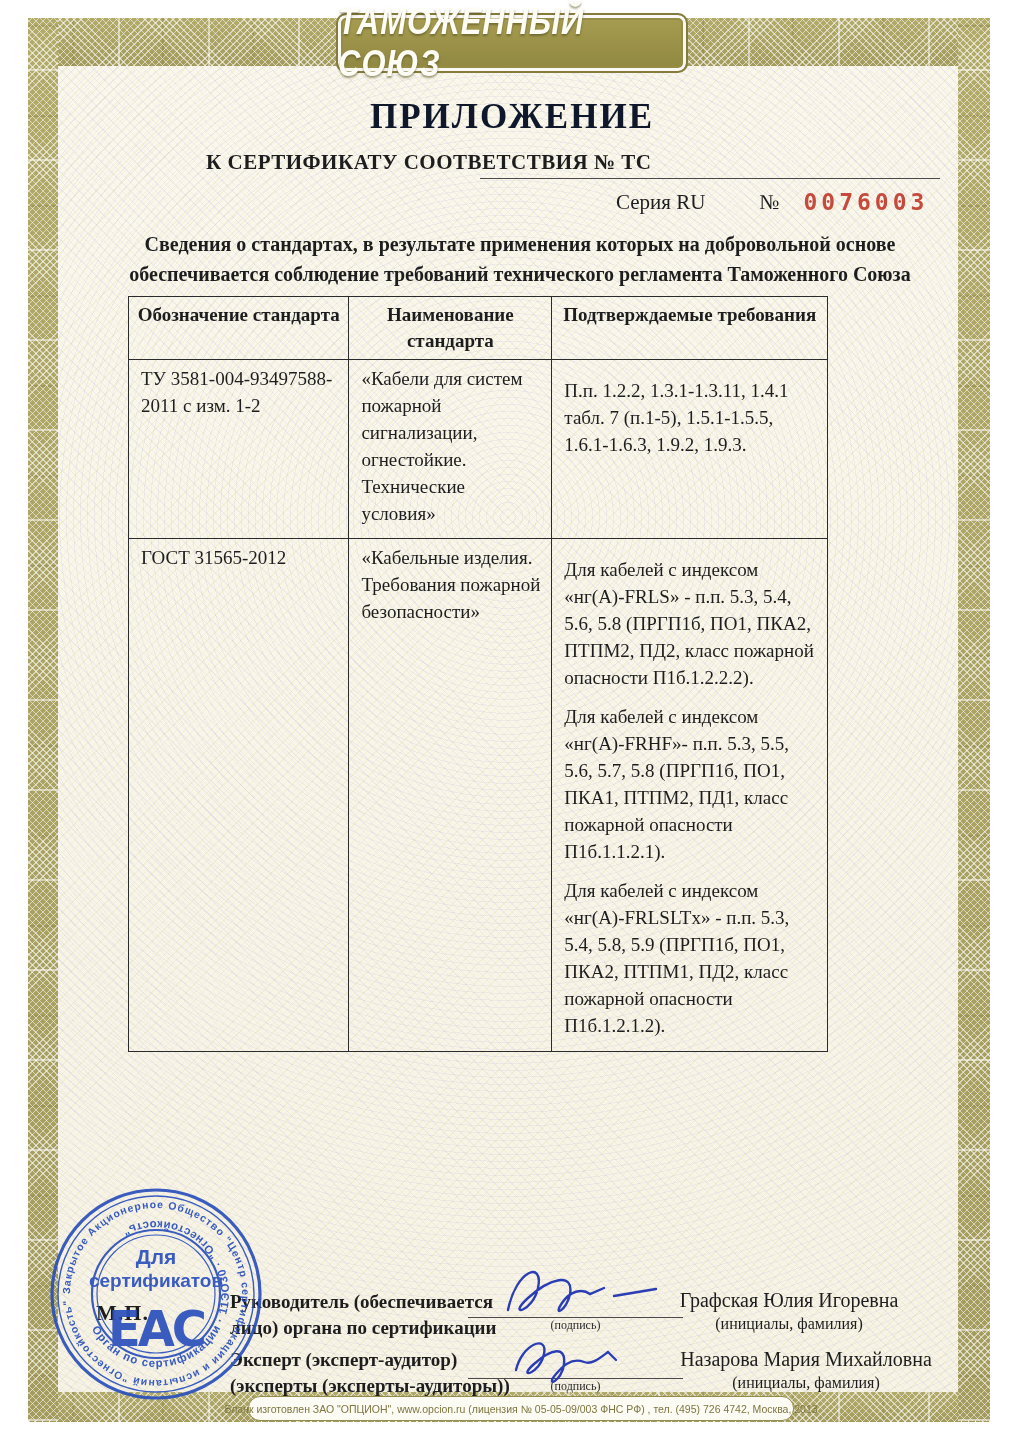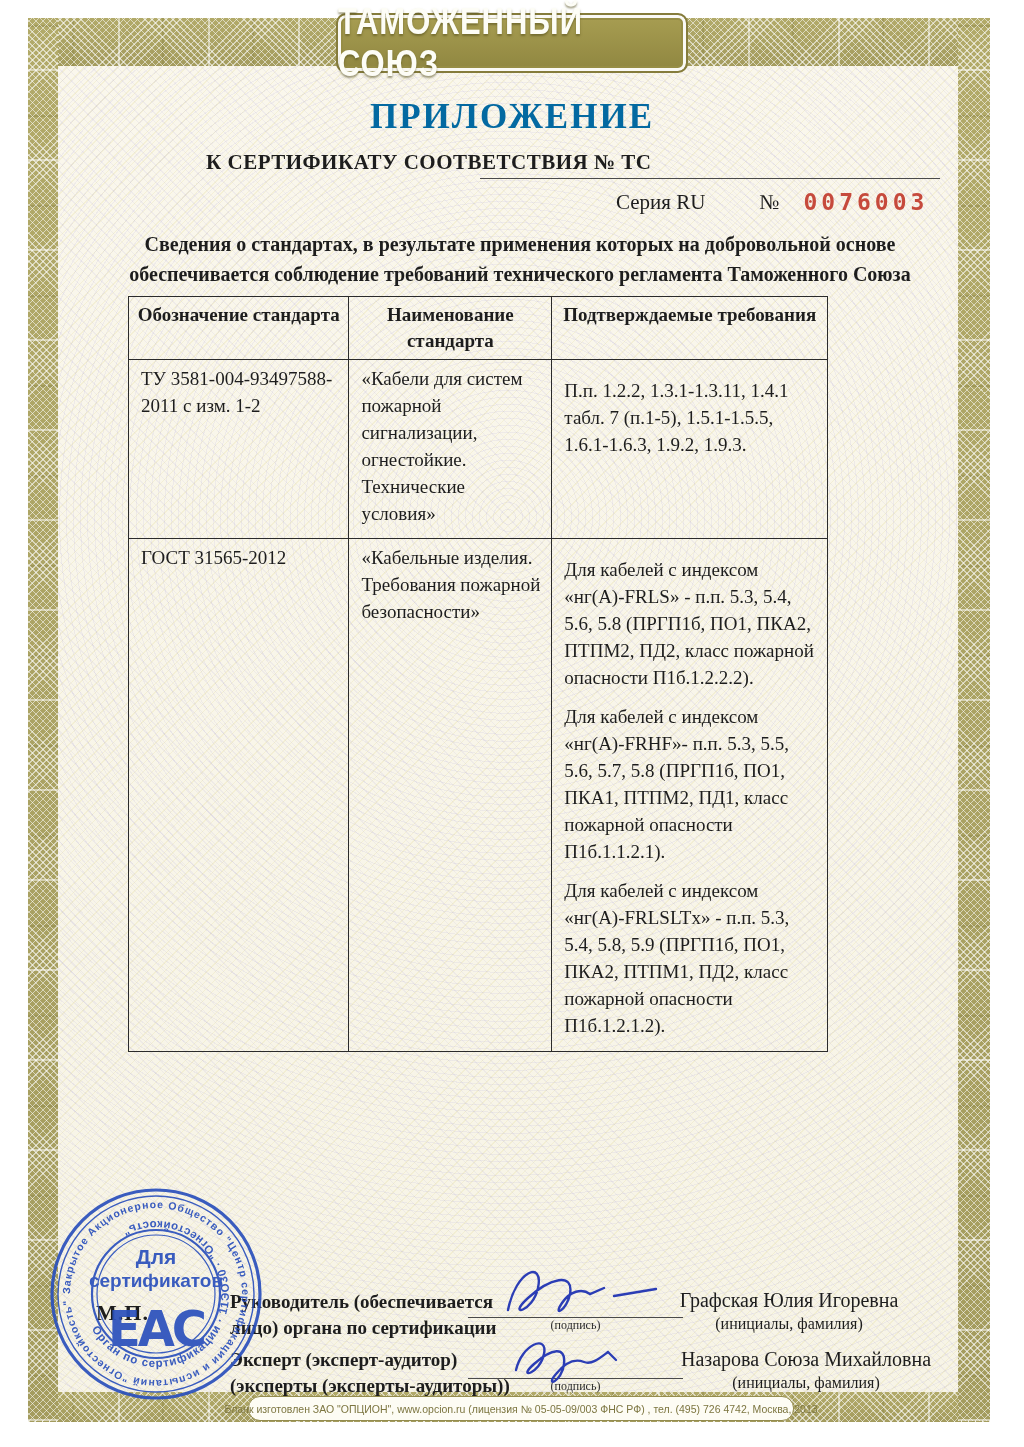--- a/index.html
+++ b/index.html
@@ -36,29 +36,29 @@
       repeating-linear-gradient(-45deg, rgba(225,215,140,.22) 0 1px, rgba(0,0,0,0) 1px 6px),
       linear-gradient(#faf7ec,#f7f4e6);
   }
   
   .badge{
     position:absolute; left:50%; top:13px; transform:translateX(-50%); z-index:5;
     width:348px; height:56px; border-radius:10px;
     background:linear-gradient(#a89e52,#8f8640);
     border:2px solid #857c3c;
     box-shadow: inset 0 0 0 3px rgba(255,255,255,.95), inset 0 0 0 5px #968d45;
-    display:flex; align-items:center; justify-content:flex-start;
+    display:flex; align-items:center; justify-content:flex-start;font-style:italic;
   }
   .badge span{
     font-family:"Liberation Sans","DejaVu Sans",sans-serif; font-weight:bold;
     font-size:31px; color:#fdfdf6; letter-spacing:1px; transform:scaleY(1.18);
     text-shadow:0 2px 2px rgba(80,75,25,.55);
   }
   .abs{position:absolute; z-index:6;}
-  .title{left:0; right:0; top:97px; text-align:center; font-size:35px; font-weight:bold; letter-spacing:2px; color:#0369a1;}
+  .title{left:0; right:0; top:97px; text-align:center; font-size:35px; font-weight:bold; letter-spacing:2px; color:#0f172a;}
   .cert-label{left:206px; top:150px; font-size:21px; font-weight:bold; letter-spacing:.5px;}
   .cert-number{left:480px; top:144px; width:460px; text-align:center; font-size:21px; font-weight:bold; letter-spacing:.5px;}
   .cert-underline{left:480px; top:178px; width:460px; border-top:1.5px solid #4a4a4a; height:0;}
   .series-line{left:616px; top:189px; font-size:21px; display:flex; align-items:center;gap:6px;}
   .series-no{margin-left:48px;}
   .series-number{
     margin-left:18px; font-family:"DejaVu Sans Mono","Liberation Mono",monospace;
     font-weight:bold; font-size:23px; letter-spacing:4px; color:#c64a3c;
   }
   .intro{left:92px; right:76px; top:229px; text-align:center; font-size:20px; font-weight:bold; line-height:1.5;}
@@ -189,21 +189,21 @@
   <div class="abs sigcap sigcap1">(подпись)</div>
   <div class="abs name1">
     <div>Графская Юлия Игоревна</div>
     <div class="namecap">(инициалы, фамилия)</div>
   </div>
 
   <div class="abs role2">Эксперт (эксперт-аудитор) (эксперты (эксперты-аудиторы))</div>
   <div class="abs sigline sigline2"></div>
   <div class="abs sigcap sigcap2">(подпись)</div>
   <div class="abs name2">
-    <div>Назарова Союза Михайловна</div>
+    <div>Назарова Мария Михайловна</div>
     <div class="namecap">(инициалы, фамилия)</div>
   </div>
 
   <svg class="abs handsig" viewBox="0 0 230 150" xmlns="http://www.w3.org/2000/svg">
     <g fill="none" stroke="#2b3db5" stroke-width="2.4" stroke-linecap="round">
       <path d="M22,62 C30,22 58,12 52,40 C47,64 20,70 42,50 C64,30 88,24 84,46 C81,62 66,70 76,55 C84,43 96,40 104,46 L118,40"></path>
       <path d="M128,48 L170,41"></path>
       <path d="M30,122 C36,96 62,86 58,106 C54,126 30,132 48,116 C66,100 80,98 78,116 C76,134 58,140 70,126 C78,116 88,110 98,114 C106,117 114,110 122,104 L130,112"></path>
     </g>
   </svg>

